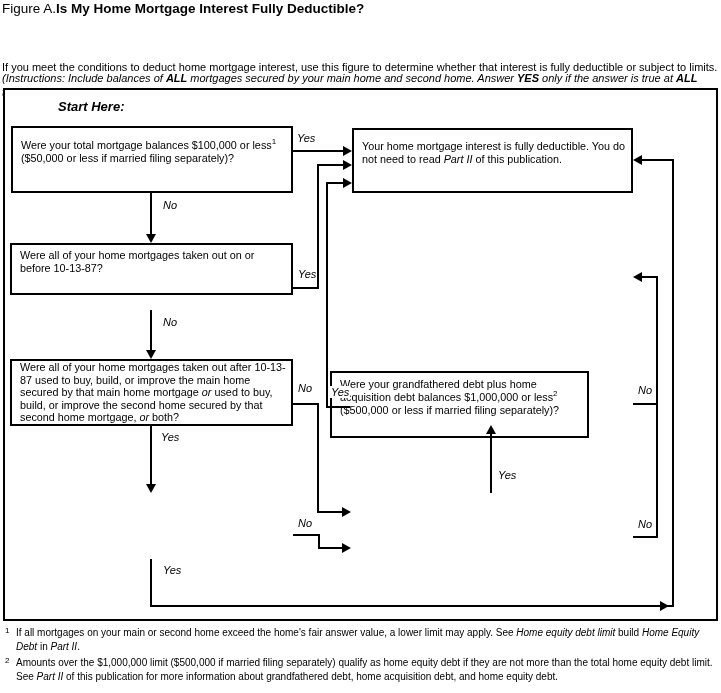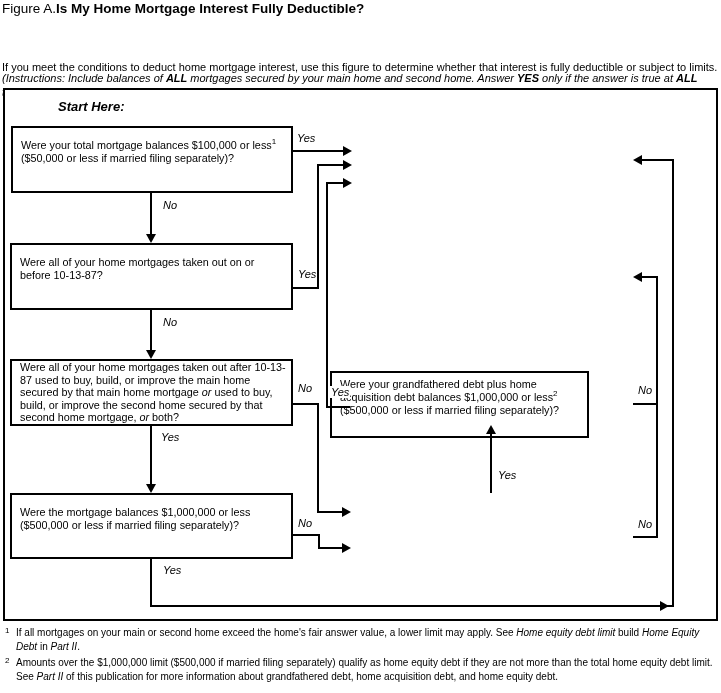--- a/index.html
+++ b/index.html
@@ -49,37 +49,37 @@
     <span>(Instructions: Include balances of </span><b>ALL</b><span> mortgages secured by your main home and second home. Answer </span><b>YES</b><span> only if the answer is true at </span><b>ALL</b><span> times during the year.)</span>
   </div>
 
   <div class="frame"></div>
   <div class="start">Start Here:</div>
 
   <div class="fbox" style="left:11px; top:126px; width:282px; height:67px;">
     <div><span>Were your total mortgage balances $100,000 or less</span><sup>1</sup><span> ($50,000 or less if married filing separately)?</span></div>
   </div>
 
+  <div class="fbox" style="left:352px; top:128px; width:281px; height:65px;">
+    <div><span>Your home mortgage interest is fully deductible. You do not need to read </span><i>Part II</i><span> of this publication.</span></div>
+  </div>
 
-  <div class="fbox" style="left:10px; top:243px; width:283px; height:67px;">
+  <div class="fbox" style="left:10px; top:243px; width:283px; height:52px;">
     <div><span>Were all of your home mortgages taken out on or before 10-13-87?</span></div>
   </div>
 
 
   <div class="fbox tight" style="left:10px; top:359px; width:283px; height:67px;justify-content:flex-end;">
     <div><span>Were all of your home mortgages taken out after 10-13-87 used to buy, build, or improve the main home secured by that main home mortgage </span><i>or</i><span> used to buy, build, or improve the second home secured by that second home mortgage, </span><i>or</i><span> both?</span></div>
   </div>
 
   <div class="fbox" style="left:330px; top:359px; width:259px; height:67px;margin-top:12px;">
     <div><span>Were your grandfathered debt plus home acquisition debt balances $1,000,000 or less</span><sup>2</sup><span> ($500,000 or less if married filing separately)?</span></div>
   </div>
 
-  <div class="fbox" style="left:10px; top:493px; width:283px; height:66px;">
-    <div><span>Were the mortgage balances $1,000,000 or less ($500,000 or less if married filing separately)?</span></div>
-  </div>
 
 
   <div class="ln" style="left:293px; top:150px; width:51px; height:2px;"></div>
   <div class="arr r" style="left:343px; top:146px;"></div>
   <div class="lbl" style="left:296px; top:132px;">Yes</div>
 
   <div class="ln" style="left:150px; top:193px; width:2px; height:43px;"></div>
   <div class="arr d" style="left:146px; top:234px;"></div>
   <div class="lbl" style="left:162px; top:199px;">No</div>
 

